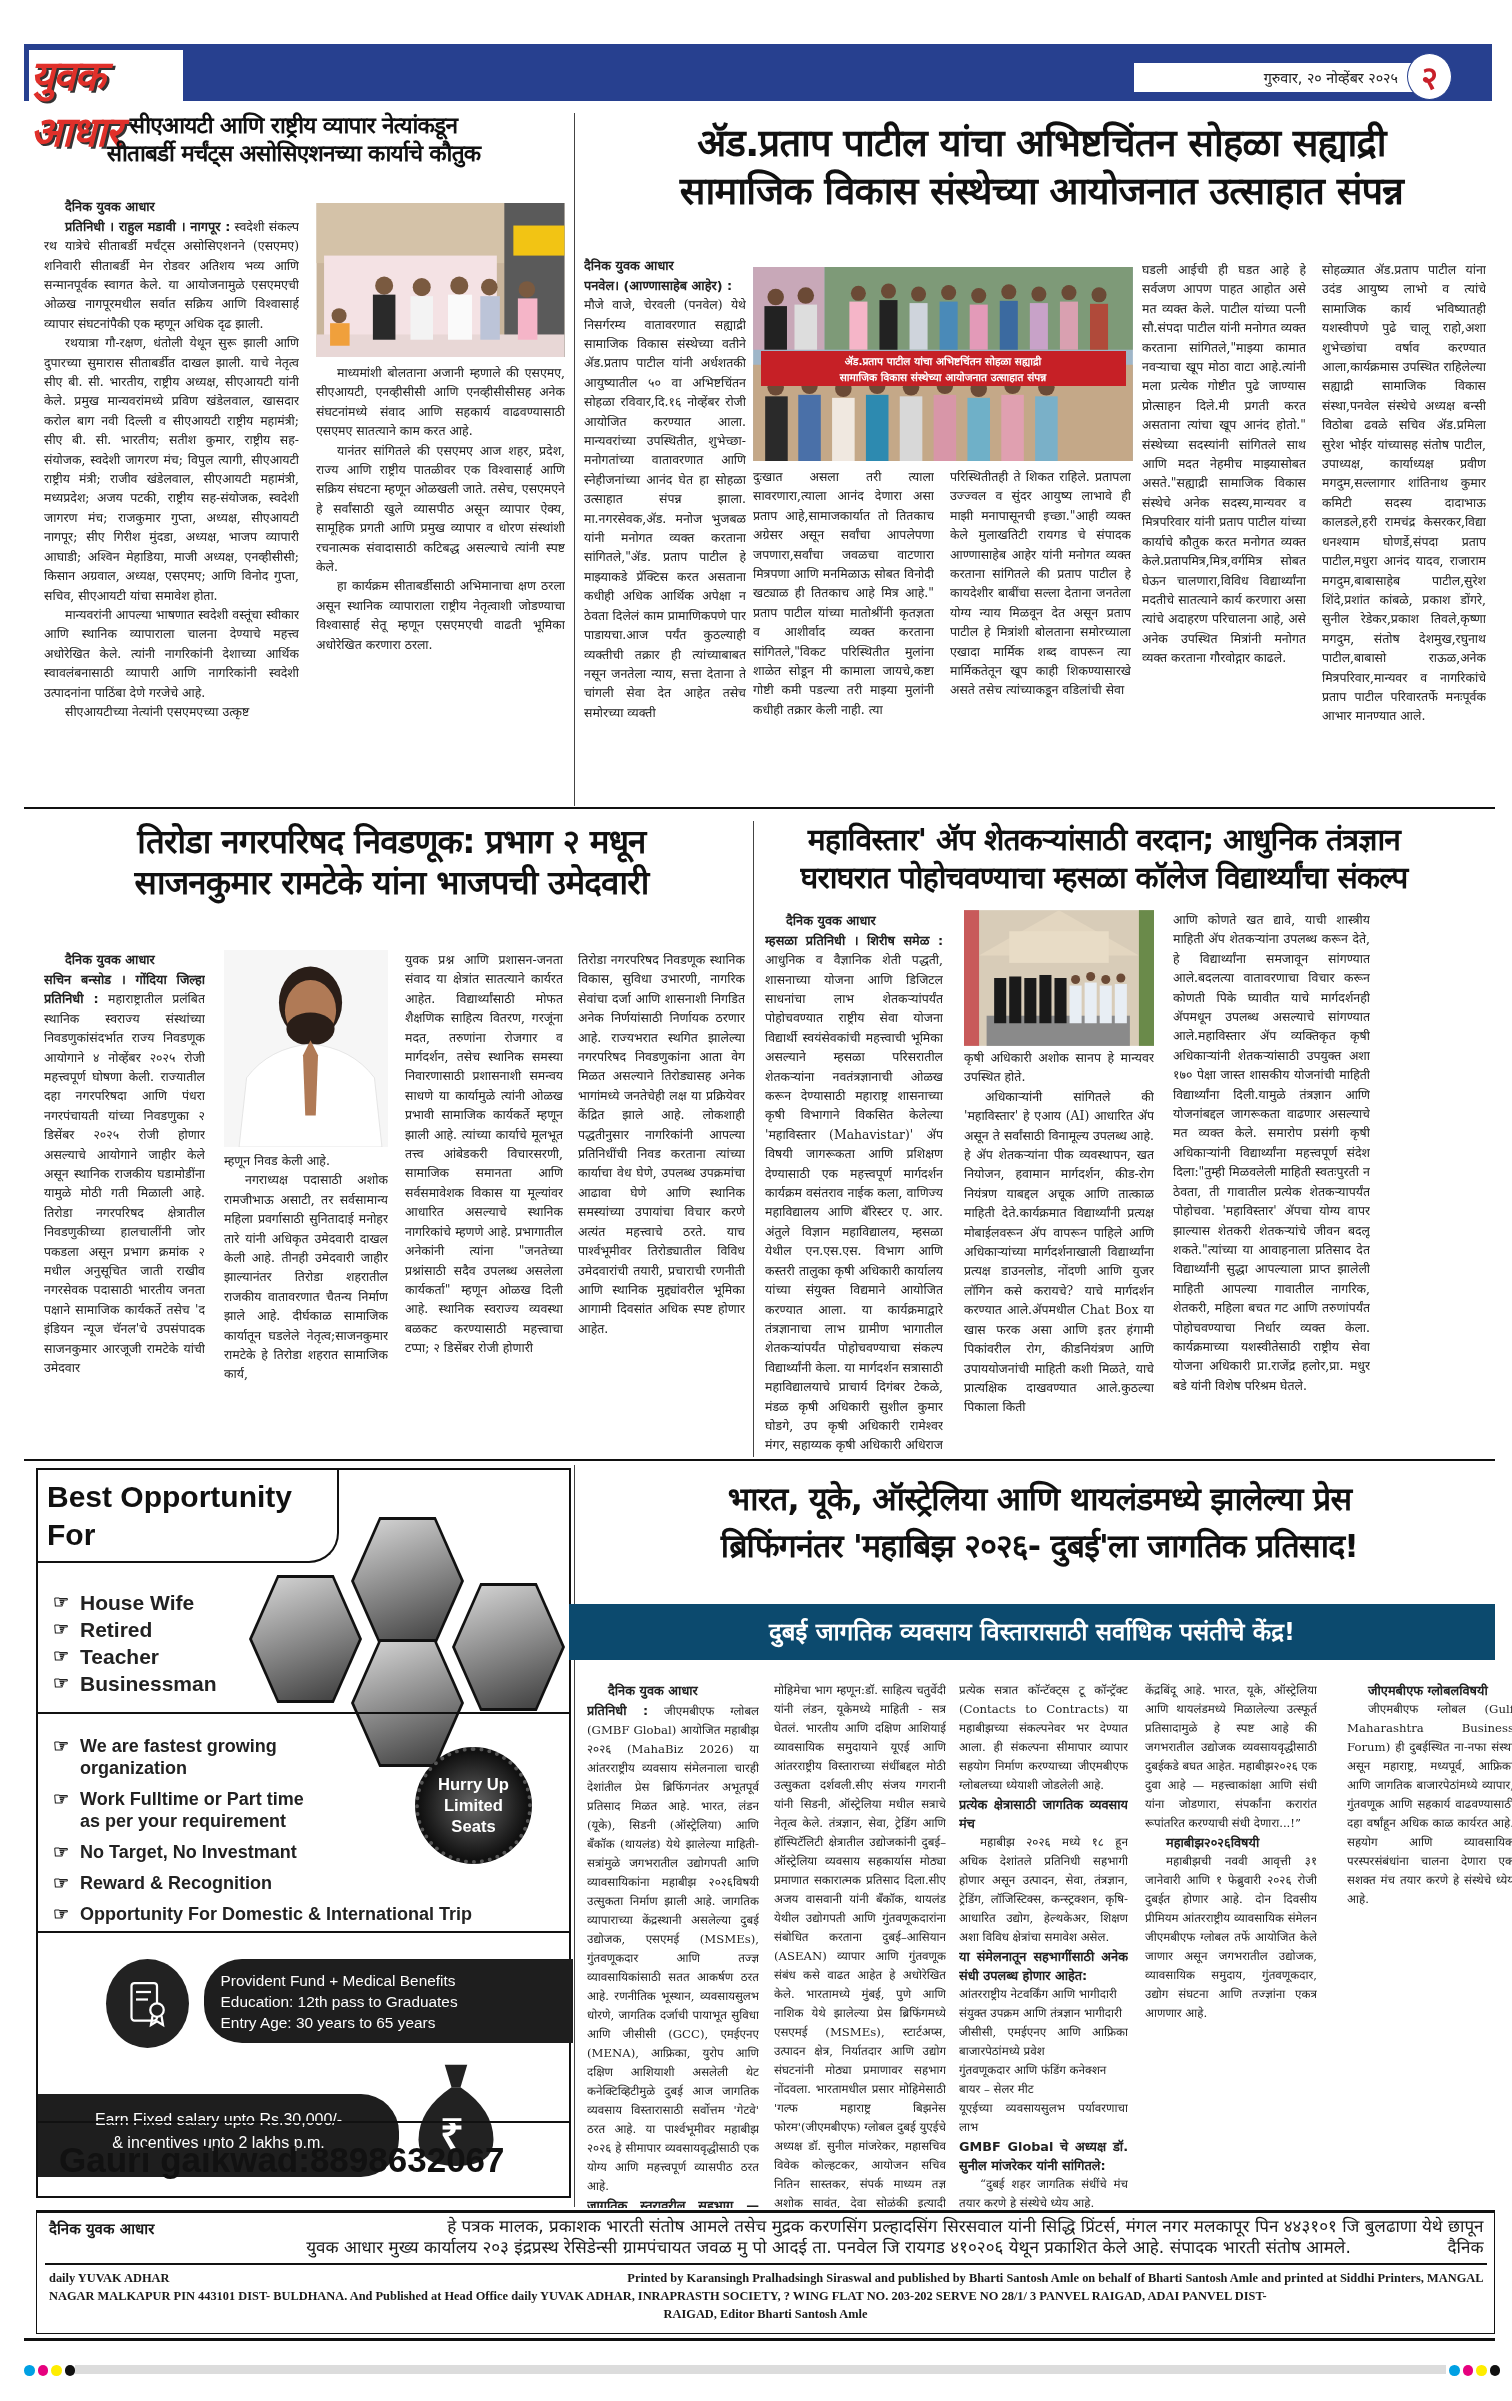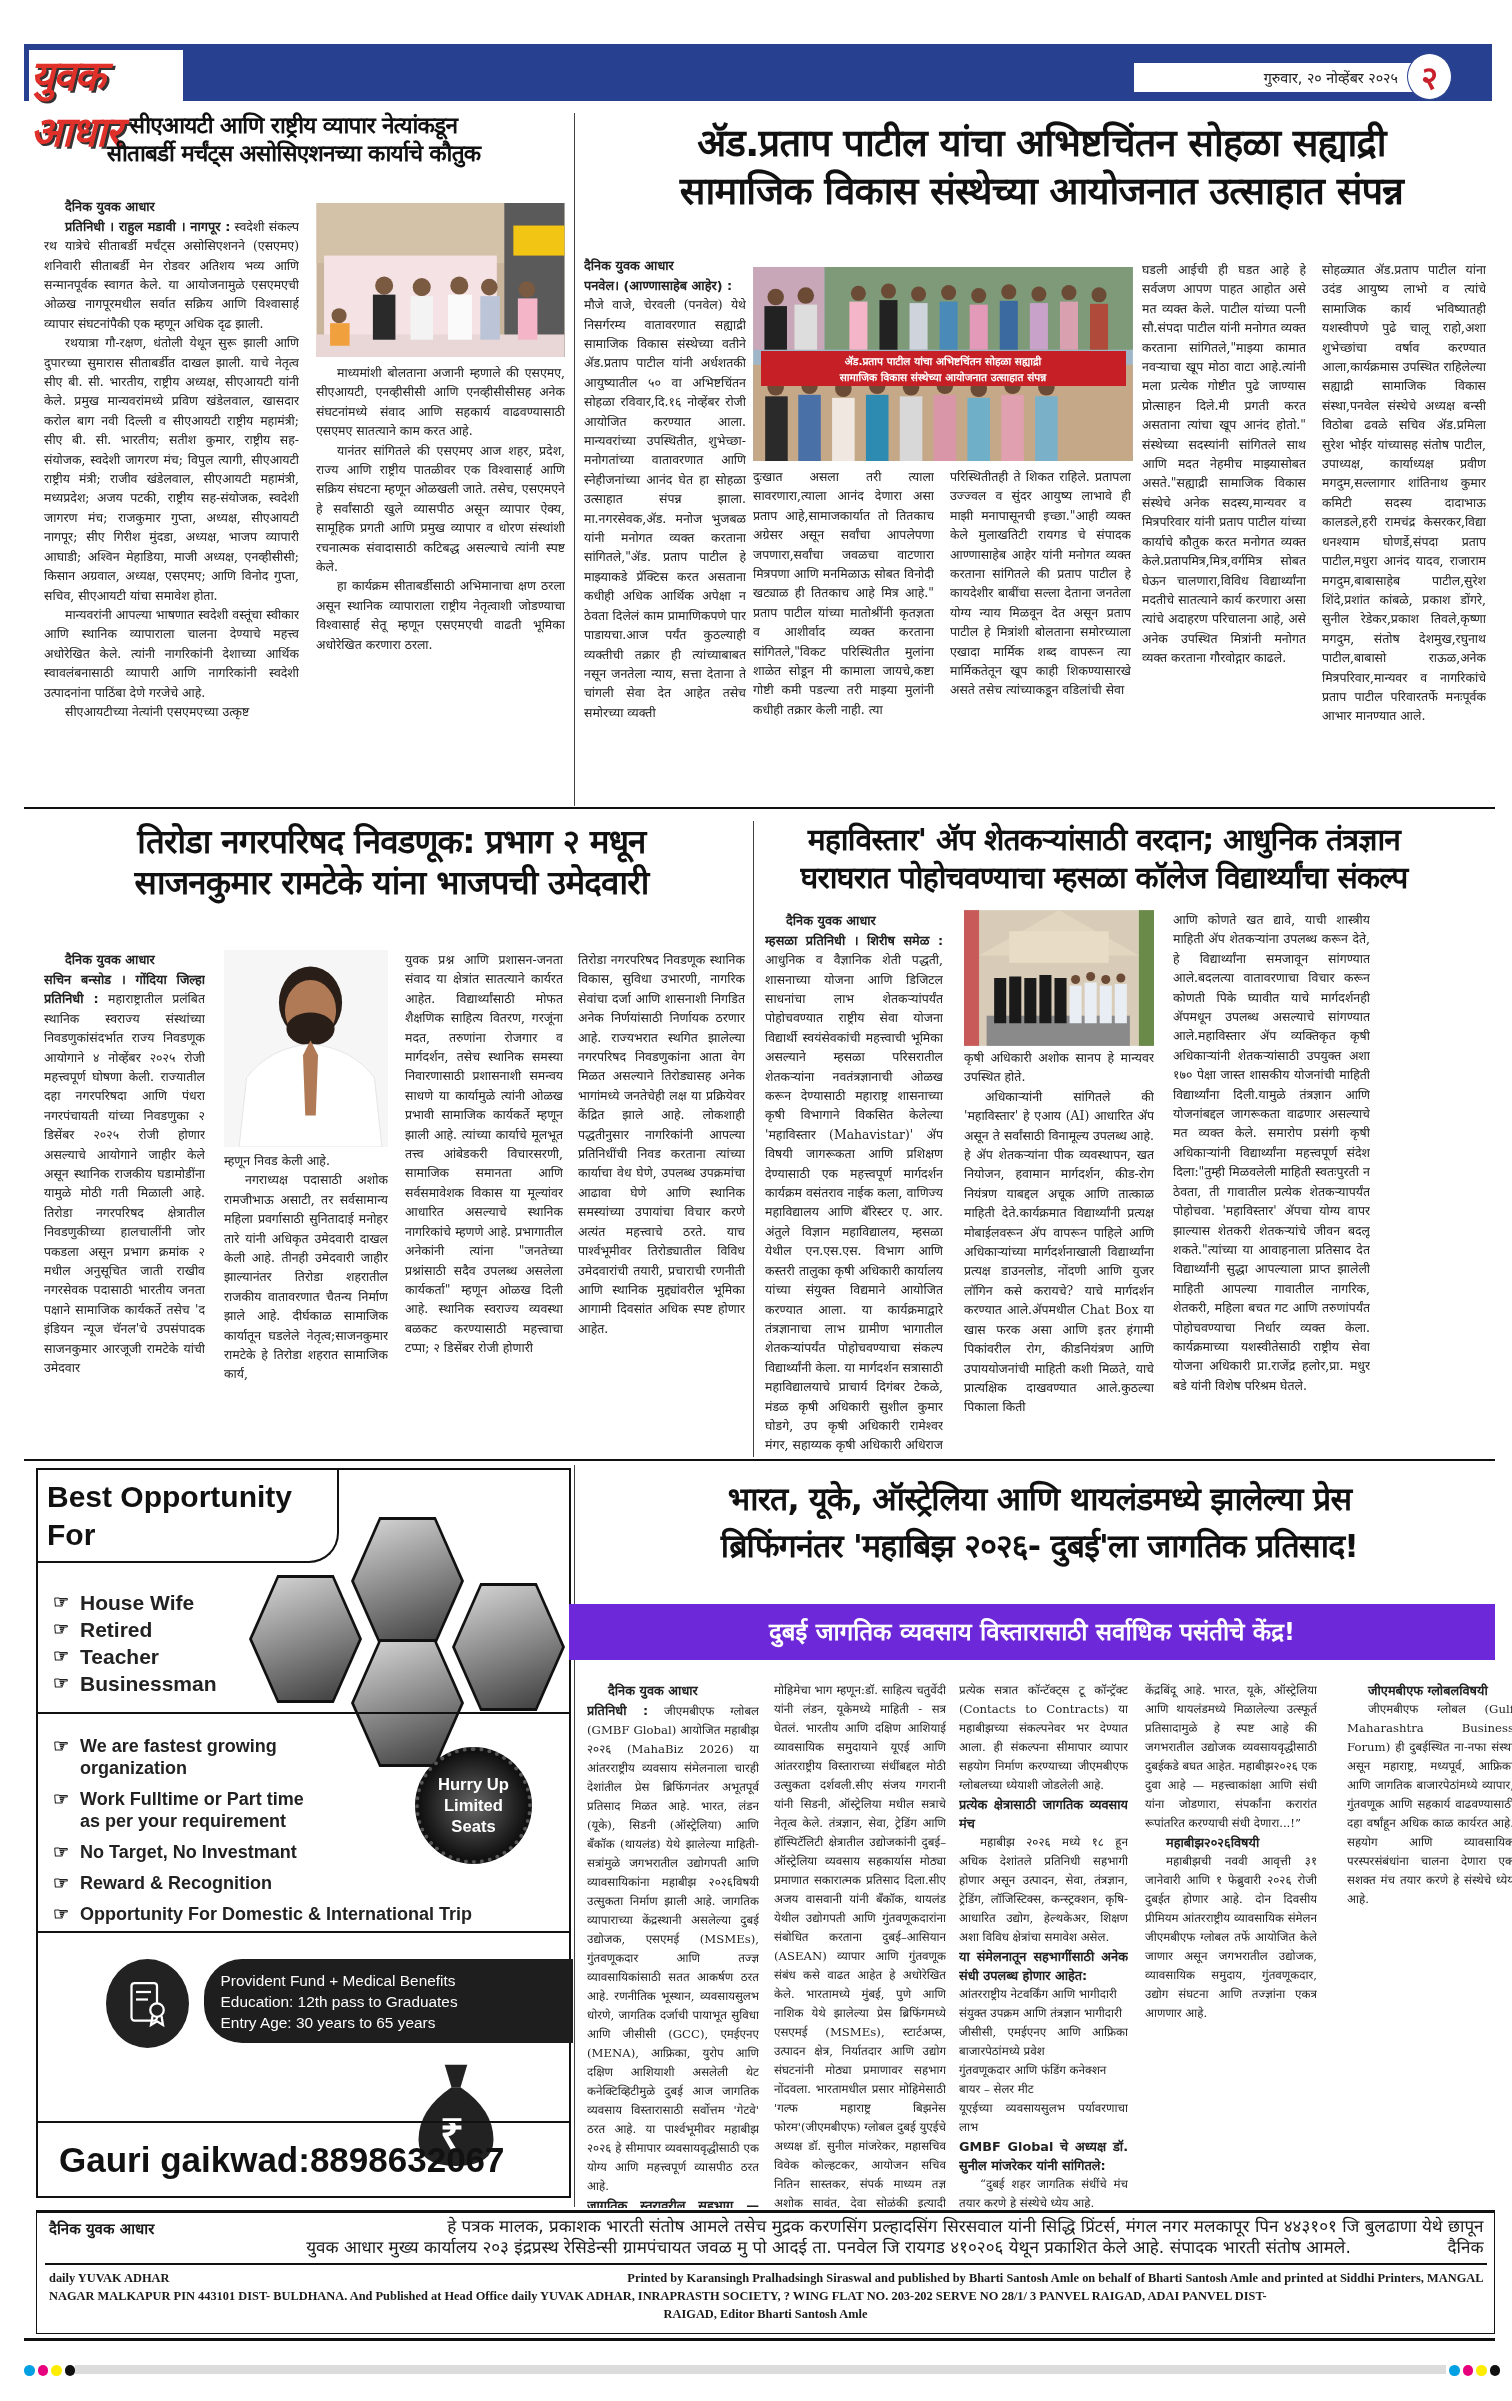--- a/index.html
+++ b/index.html
@@ -48,21 +48,21 @@
   .hex-inner { position: absolute; inset: 3px; clip-path: polygon(25% 0,75% 0,100% 50%,75% 100%,25% 100%,0 50%); background: linear-gradient(160deg,#d8d8d8,#7a7a7a 60%,#3a3a3a); }
   .seal { position: absolute; left: 377px; top: 277px; width: 117px; height: 117px; border-radius: 50%; background: radial-gradient(circle,#666 0%,#222 55%,#111 70%); border: 4.5px dotted #555; color: #fff; font-weight: bold; font-size: 16.6px; line-height: 21px; text-align: center; display: flex; align-items: center; justify-content: center; }
   .pill-dark { position: absolute; background: #1e1e1e; color: #fff; font-weight: normal; }
   .pf-pill { left: 166px; top: 489px; width: 369px; height: 84px; border-radius: 38px 0 0 38px; padding: 10.5px 16.6px; font-size: 15.4px; line-height: 21px; }
   .pf-circle { position: absolute; left: 68px; top: 489px; width: 83px; height: 89px; border-radius: 50%; background: #222; color: #fff; display: flex; align-items: center; justify-content: center; font-size: 33px; }
   .sal-pill { left: 0; top: 624px; width: 361px; height: 83px; border-radius: 0 38px 38px 0; padding: 15px 22.6px; font-size: 16px; line-height: 22.6px; text-align: center; }
   .bag { position: absolute; left: 373px; top: 587px; width: 90px; height: 113px; }
   .contact { position: absolute; left: 0; right: 0; bottom: 0; height: 75px; border-top: 2.3px solid #111; font-weight: bold; font-size: 35px; line-height: 74px; padding-left: 21px; color: #111; }
 
   
-  .red-banner { left: 569px; top: 1604px; width: 926px; height: 56px; background: #6d28d9; color: #fff; font-family: "DejaVu Sans", sans-serif; font-weight: bold; font-size: 24px; text-align: center; line-height: 56px; }
+  .red-banner { left: 569px; top: 1604px; width: 926px; height: 56px; background: #0c4a6e; color: #fff; font-family: "DejaVu Sans", sans-serif; font-weight: bold; font-size: 24px; text-align: center; line-height: 56px; }
 
   
   .imprint-box { left: 36px; top: 2210px; width: 1459px; height: 124px; border: 1.5px solid #111; border-top: 3px solid #111; }
   .imprint-mr { font-family: "DejaVu Sans", sans-serif; font-size: 17px; line-height: 21px; }
   .imprint-en { font-family: "Liberation Serif", serif; font-weight: bold; font-size: 12.4px; line-height: 18px; }
   .dots { display: flex; gap: 3px; }
   .dot { width: 10.5px; height: 10.5px; border-radius: 50%; }
   .regbar { height: 9px; background: #dcdcdc; }
 </style>
 </head>
@@ -358,20 +358,24 @@
       <circle cx="40" cy="40" r="9" fill="#222" stroke="#fff" stroke-width="3"></circle>
       <path d="M34 48 L32 60 L40 55 L48 60 L46 48" fill="none" stroke="#fff" stroke-width="3"></path>
     </svg>
   </div>
   <div class="pill-dark pf-pill">
     <div>Provident Fund + Medical Benefits</div>
     <div>Education: 12th pass to Graduates</div>
     <div>Entry Age: 30 years to 65 years</div>
   </div>
 
+  <div class="pill-dark sal-pill">
+    <div>Earn Fixed salary upto Rs.30,000/-</div>
+    <div>&amp; incentives upto 2 lakhs p.m.</div>
+  </div>
   <div class="bag">
     <svg width="90" height="113" viewBox="0 0 120 150">
       <path d="M45 10 L75 10 L66 40 L54 40 Z" fill="#222"></path>
       <path d="M54 40 Q10 70 10 110 Q10 145 60 145 Q110 145 110 110 Q110 70 66 40 Z" fill="#222"></path>
     </svg>
     <span style="position:absolute;left:29px;top:47px;color:#fff;font-size:42px;font-weight:bold;">₹</span>
   </div>
 
   <div class="contact">Gauri gaikwad:8898632067</div>
 </div>

